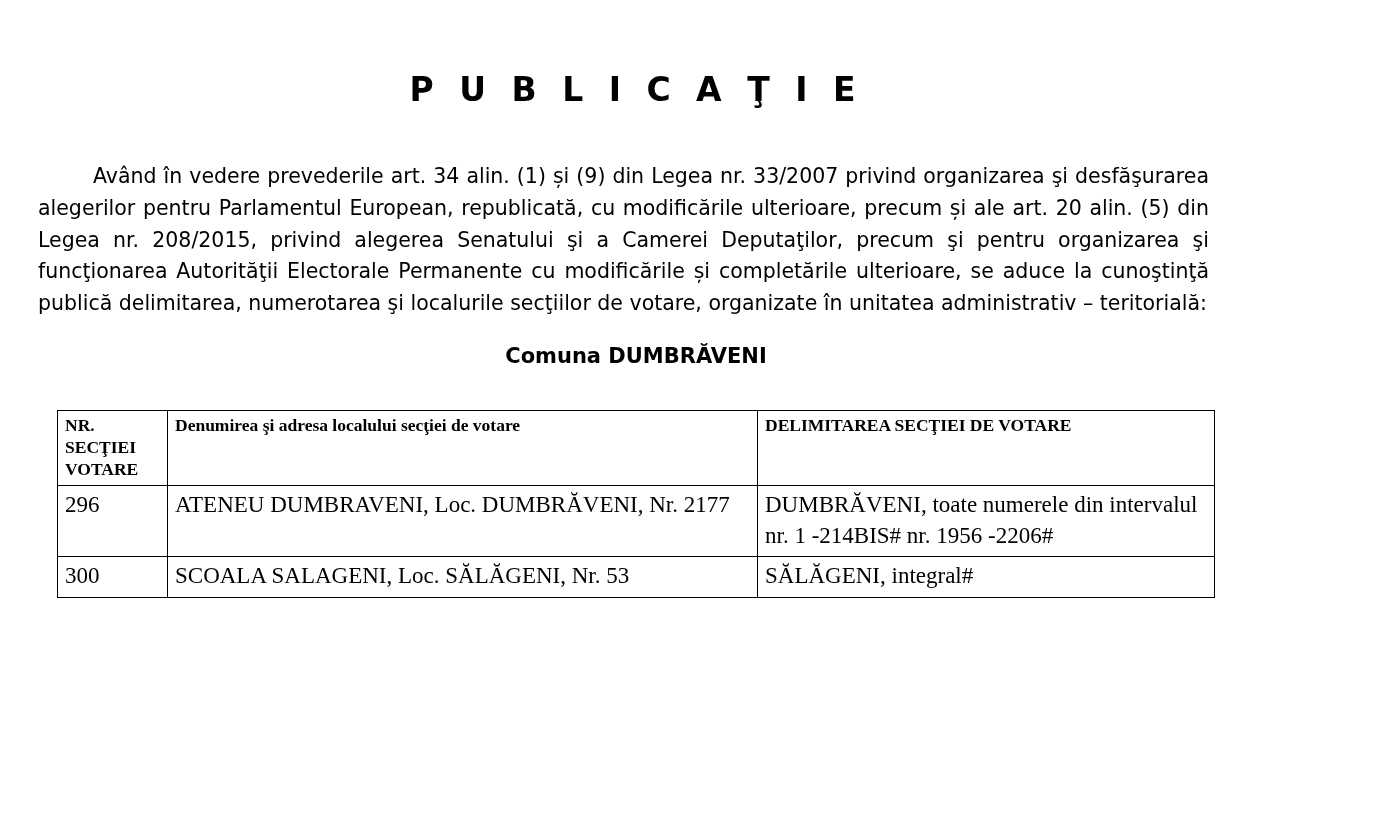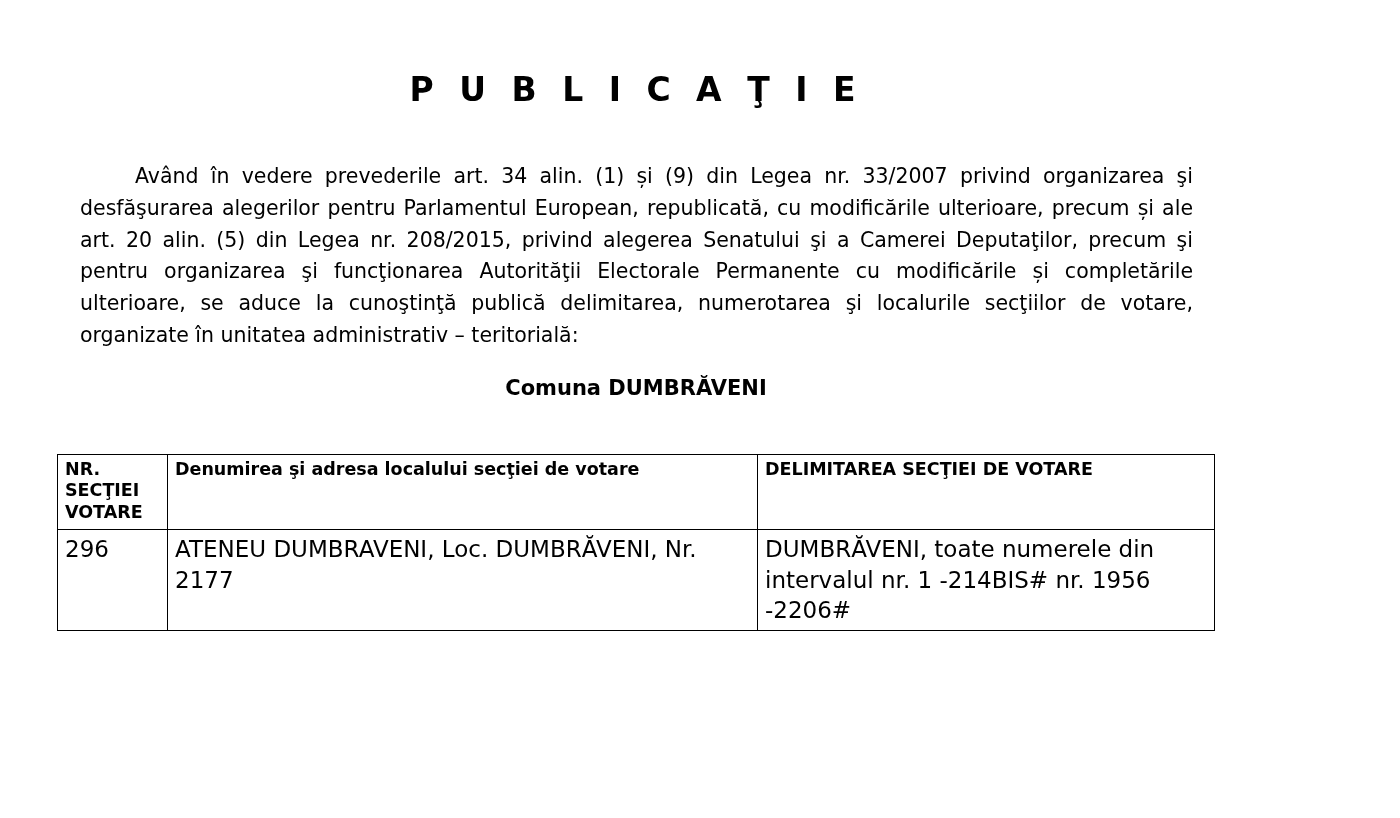--- a/index.html
+++ b/index.html
@@ -24,39 +24,40 @@
   .doc-title {
     text-align: center;
     font-size: 33px;
     font-weight: bold;
     letter-spacing: 7px;
     margin: 0;
     padding-top: 70px;
     font-family: "DejaVu Sans", sans-serif;
   }
   .intro {
-    margin: 16px;
-    padding: 0 63px 0 64px;
+    margin: 0;
+    padding: 0 63px 0 38px;
     margin-top: 52px;
     font-size: 20.5px;
     line-height: 1.55;
     text-align: justify;
     text-justify: inter-word;
     text-indent: 55px;
   }
   .commune {
     text-align: center;
     font-size: 21px;
     font-weight: bold;
     margin: 0;
     margin-top: 24px;
   }
   .table-wrap {
-    margin-top: 40px;
+    margin-top: 28px;
     padding: 14px 57px 0 57px;
+    font-family: Liberation Serif, serif;
   }
   table.votes {
     border-collapse: collapse;
     width: 100%;
     table-layout: fixed;
   }
   table.votes th, table.votes td {
     border: 1.5px solid #000000;
     vertical-align: top;
     padding: 4px 7px 5px 7px;
@@ -95,17 +96,22 @@
           <th class="col-adresa">Denumirea şi adresa localului secţiei de votare</th>
           <th class="col-delim">DELIMITAREA SECŢIEI DE VOTARE</th>
         </tr>
       </thead>
       <tbody>
         <tr>
           <td class="cell-num">296</td>
           <td>ATENEU DUMBRAVENI, Loc. DUMBRĂVENI,  Nr. 2177</td>
           <td>DUMBRĂVENI, toate numerele din intervalul nr. 1 -214BIS# nr. 1956 -2206#</td>
         </tr>
+        <tr>
+          <td class="cell-num">300</td>
+          <td>SCOALA SALAGENI, Loc. SĂLĂGENI,  Nr. 53</td>
+          <td>SĂLĂGENI, integral#</td>
+        </tr>
       </tbody>
     </table>
   </div>
 
 </div>
 
 </body></html>

